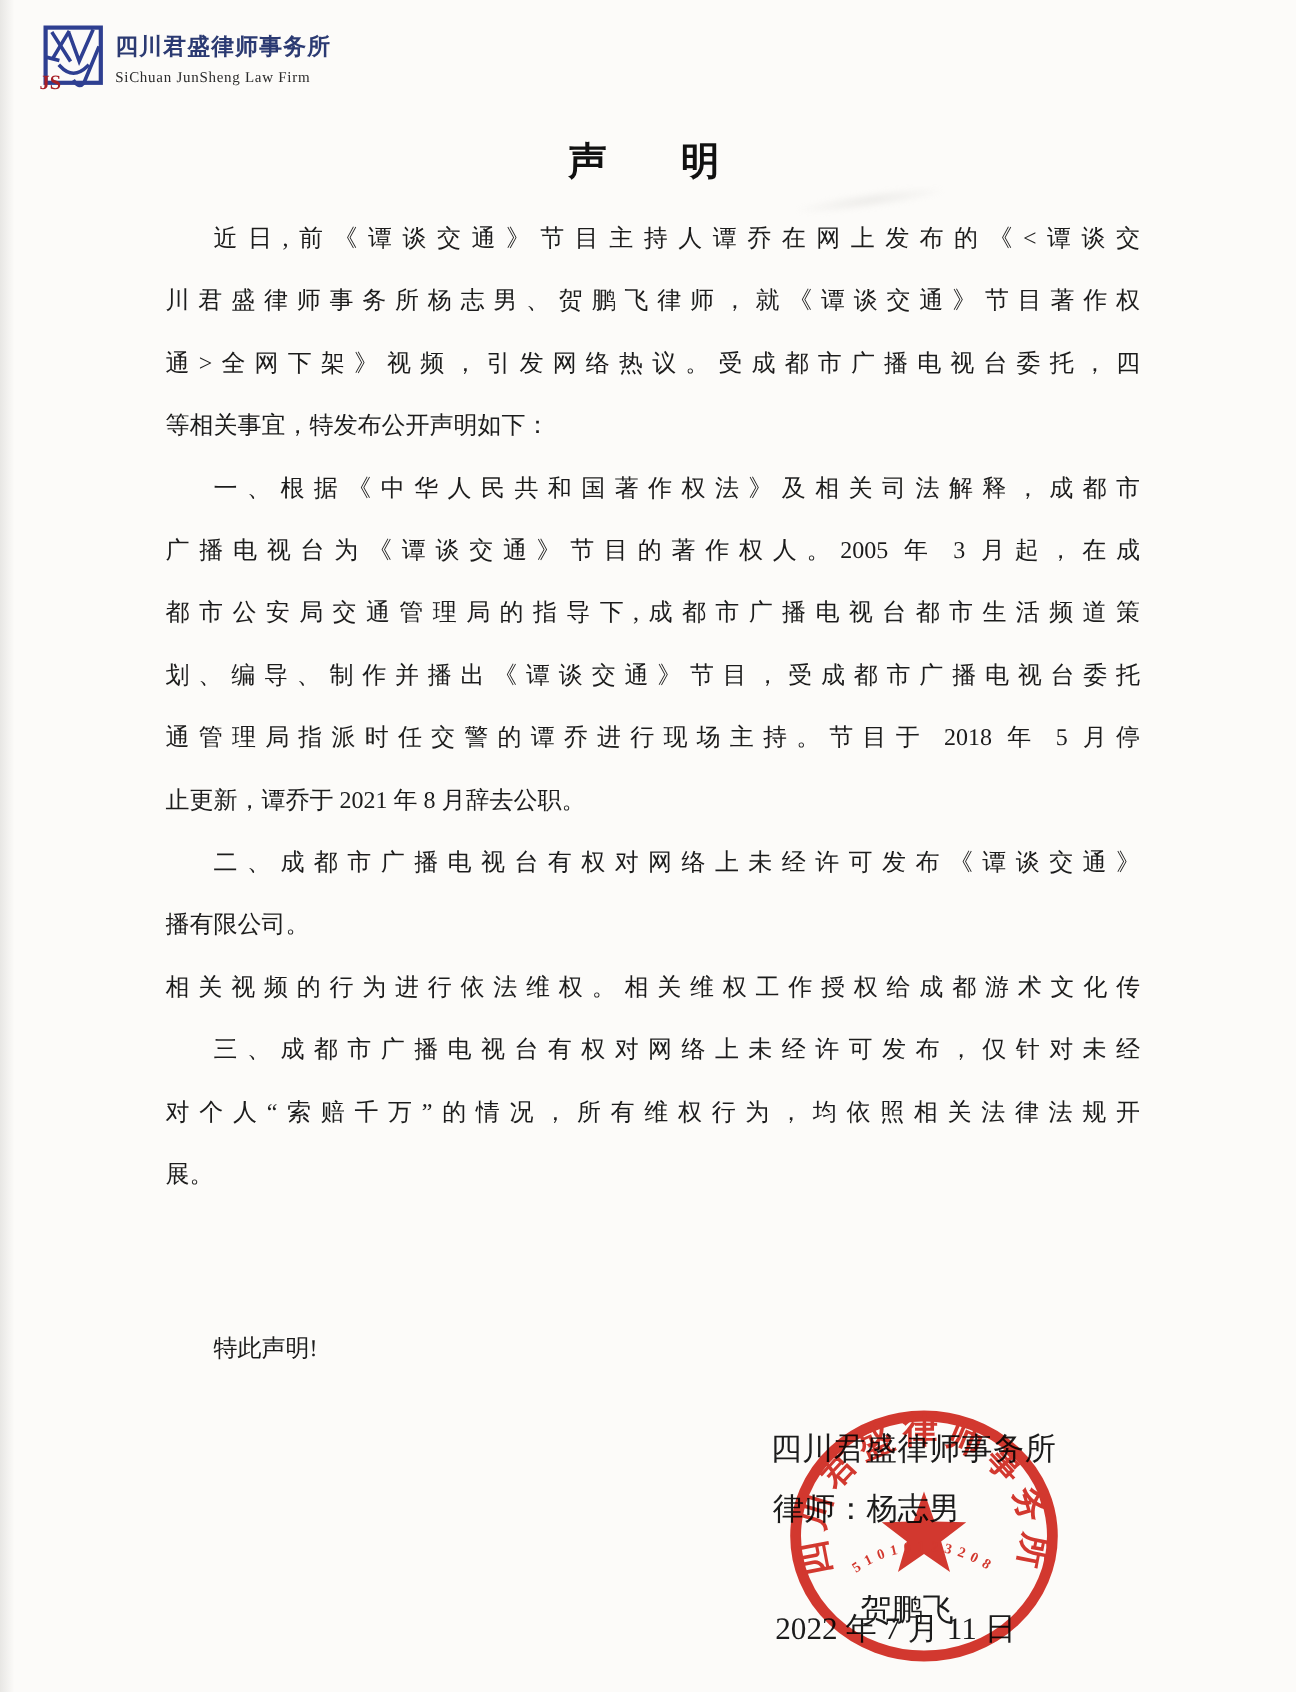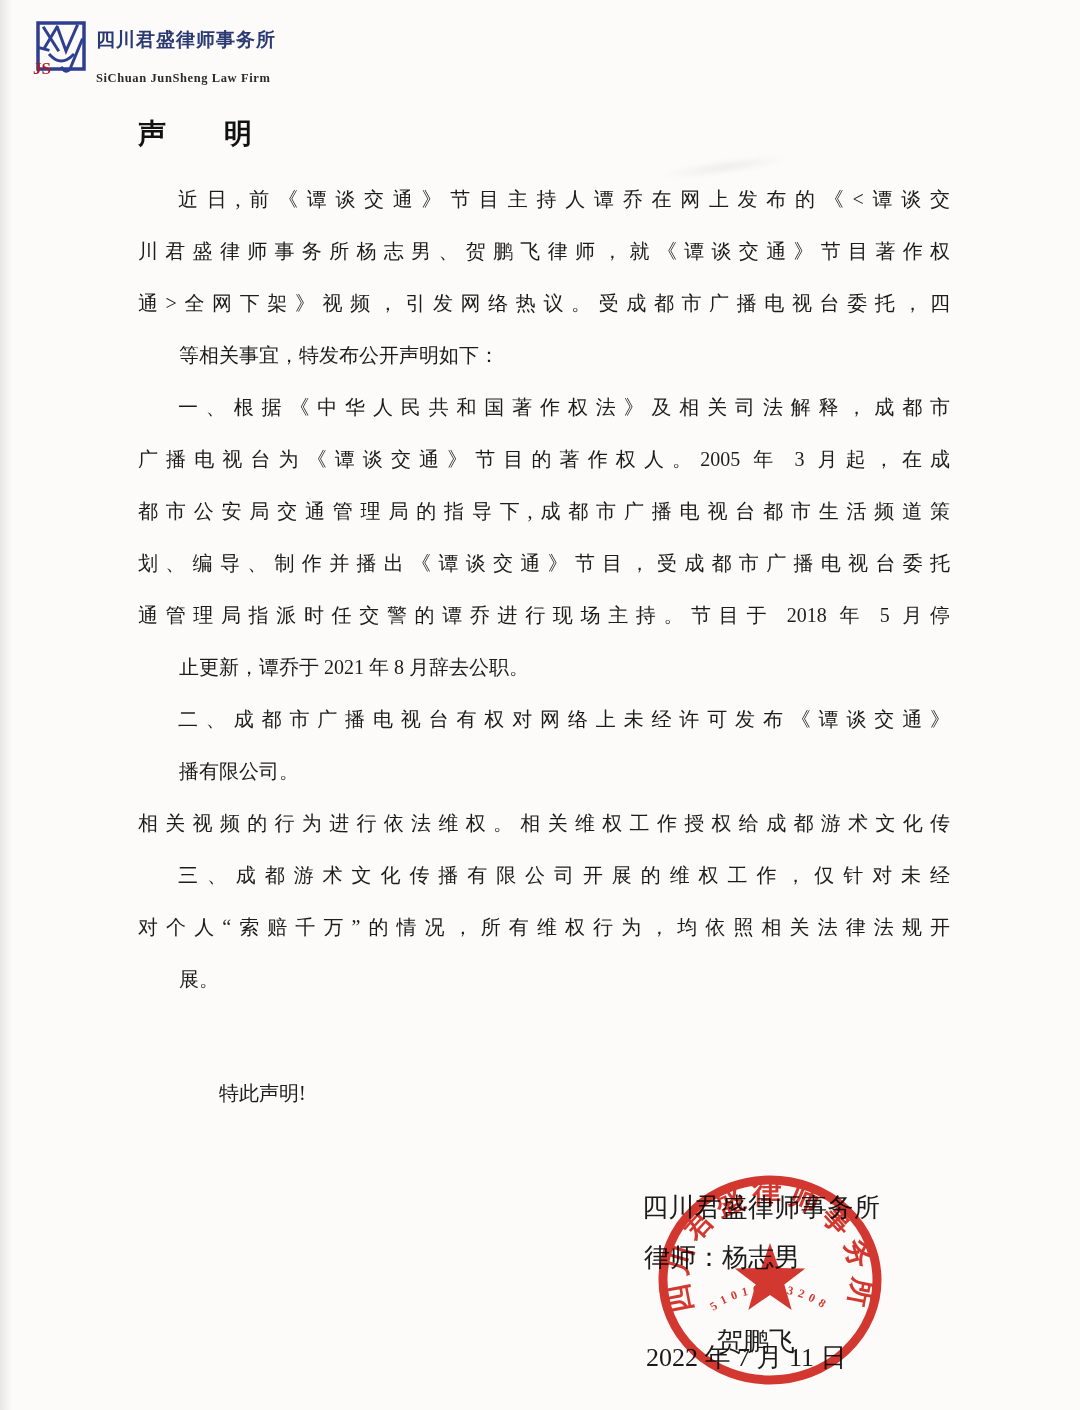--- a/index.html
+++ b/index.html
@@ -13,38 +13,38 @@
   .smudge{position:absolute;left:660px;top:160px;width:130px;height:14px;
     background:radial-gradient(ellipse at center,#cfcecb 0%,rgba(255,255,255,0) 70%);
     opacity:.35;filter:blur(2px);transform:rotate(-8deg);}
 
   
   .letterhead{position:absolute;left:0;top:0;width:1080px;height:100px;}
   .logo-mark{position:absolute;left:36px;top:20px;width:58px;height:56px;overflow:visible;}
   .logo-mark svg{overflow:visible;}
   .firm-names{position:absolute;left:96px;top:28px;}
   .firm-name-cn{font-size:19px;letter-spacing:1px;font-weight:600;line-height:24px;}
-  .firm-name-en{font-size:12.5px;letter-spacing:.6px;font-weight:700;line-height:20px;margin-top:16px;}
+  .firm-name-en{font-size:12.5px;letter-spacing:.6px;font-weight:400;line-height:20px;margin-top:2px;}
 
   
   .doc-title{
     position:absolute;left:138px;top:108px;width:812px;margin:0;
-    font-size:28px;font-weight:700;line-height:52px;
+    font-size:32px;font-weight:700;line-height:52px;text-align:center;
     letter-spacing:15px;color:#111;
   }
 
   
   .doc-body{position:absolute;left:138px;top:173px;width:812px;}
   .bline{
     font-size:20px;line-height:52px;height:52px;white-space:normal;
     text-align:justify;text-align-last:justify;color:#1c1c1c;
   }
-  .bline.pend{text-align-last:left;margin-left:41px;}
+  .bline.pend{text-align-last:left;}
   .bline.indent{text-indent:2em;}
-  .closing{position:absolute;left:138px;top:1067px;width:812px;}
+  .closing{position:absolute;left:138px;top:1098px;width:812px;}
 
   
   .sig{position:absolute;font-size:26px;line-height:36px;color:#1b1b1b;}
   .sig-firm{left:642px;top:1190px;letter-spacing:.5px;}
   .sig-lawyer{left:644px;top:1240px;}
   .sig-lawyer2{left:717px;top:1324px;}
   .sig-date{left:646px;top:1340px;}
 
   
   .seal{position:absolute;left:653px;top:1170px;width:234px;height:220px;
@@ -87,21 +87,21 @@
       <div class="bline pend">等相关事宜，特发布公开声明如下：</div>
       <div class="bline indent">一、根据《中华人民共和国著作权法》及相关司法解释，成都市</div>
       <div class="bline">广播电视台为《谭谈交通》节目的著作权人。2005 年 3 月起，在成</div>
       <div class="bline">都市公安局交通管理局的指导下,成都市广播电视台都市生活频道策</div>
       <div class="bline">划、编导、制作并播出《谭谈交通》节目，受成都市广播电视台委托</div>
       <div class="bline">通管理局指派时任交警的谭乔进行现场主持。节目于 2018 年 5 月停</div>
       <div class="bline pend">止更新，谭乔于 2021 年 8 月辞去公职。</div>
       <div class="bline indent">二、成都市广播电视台有权对网络上未经许可发布《谭谈交通》</div>
       <div class="bline pend">播有限公司。</div>
       <div class="bline">相关视频的行为进行依法维权。相关维权工作授权给成都游术文化传</div>
-      <div class="bline indent">三、成都游术文化传播有限公司开展的维权工作，仅针对未经</div>
+      <div class="bline indent">三、成都市广播电视台有权对网络上未经许可发布，仅针对未经</div>
       <div class="bline">对个人“索赔千万”的情况，所有维权行为，均依照相关法律法规开</div>
       <div class="bline pend">展。</div>
     </main>
 
   <div class="bline pend indent closing">特此声明!</div>
 
   <div class="sig sig-firm">四川君盛律师事务所</div>
   <div class="sig sig-lawyer">律师：杨志男</div>
   <div class="sig sig-lawyer2">贺鹏飞</div>
   <div class="sig sig-date">2022 年 7 月 11 日</div>

